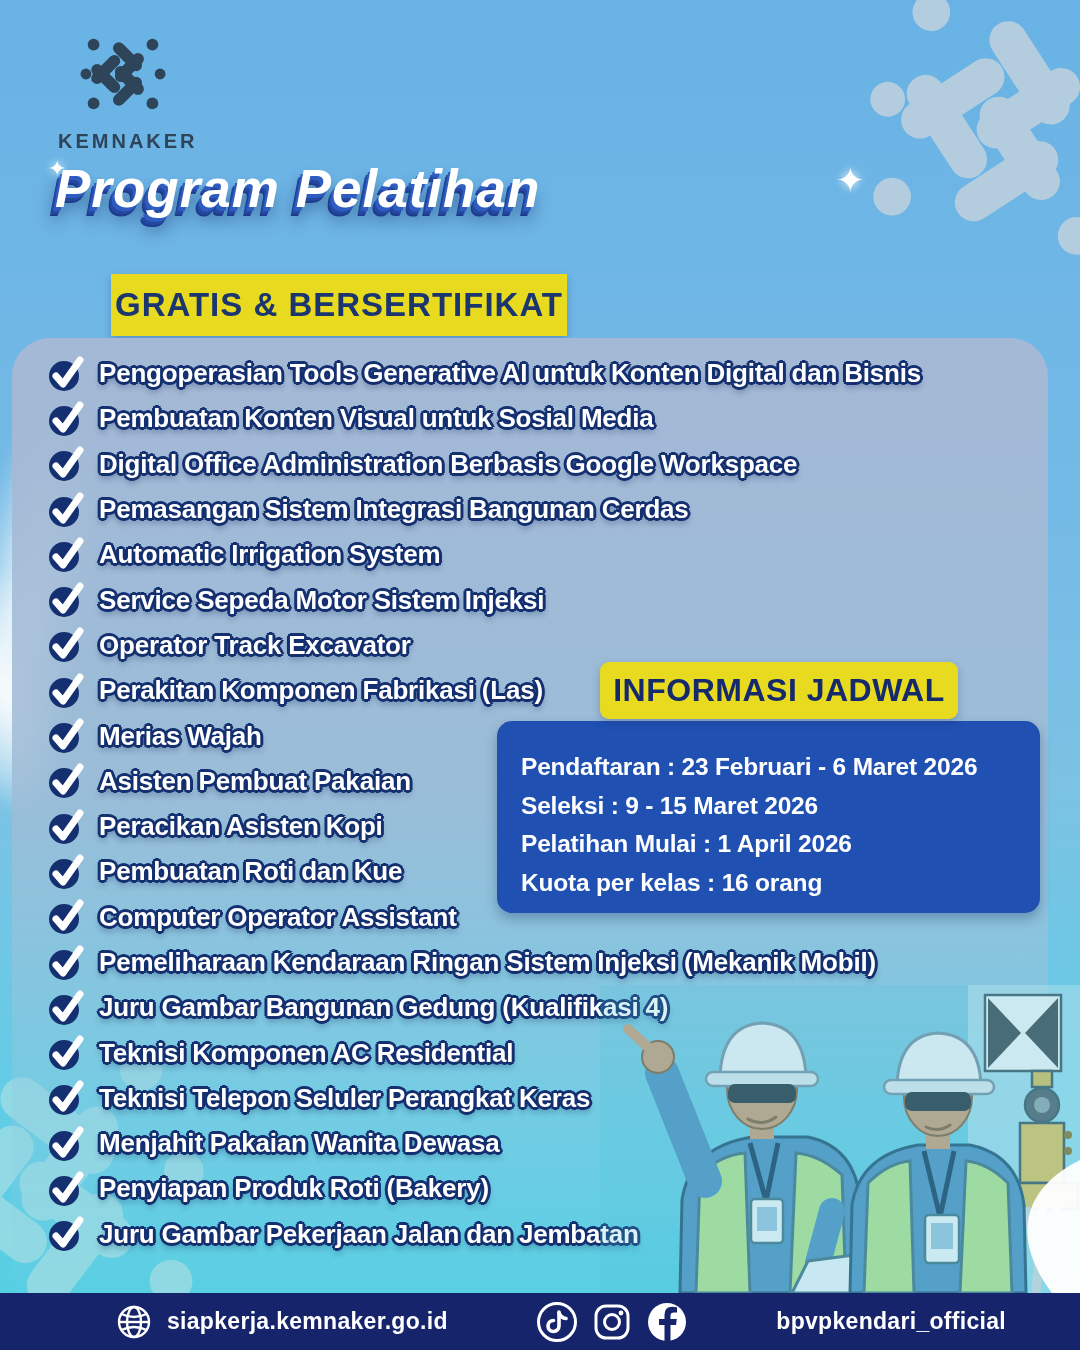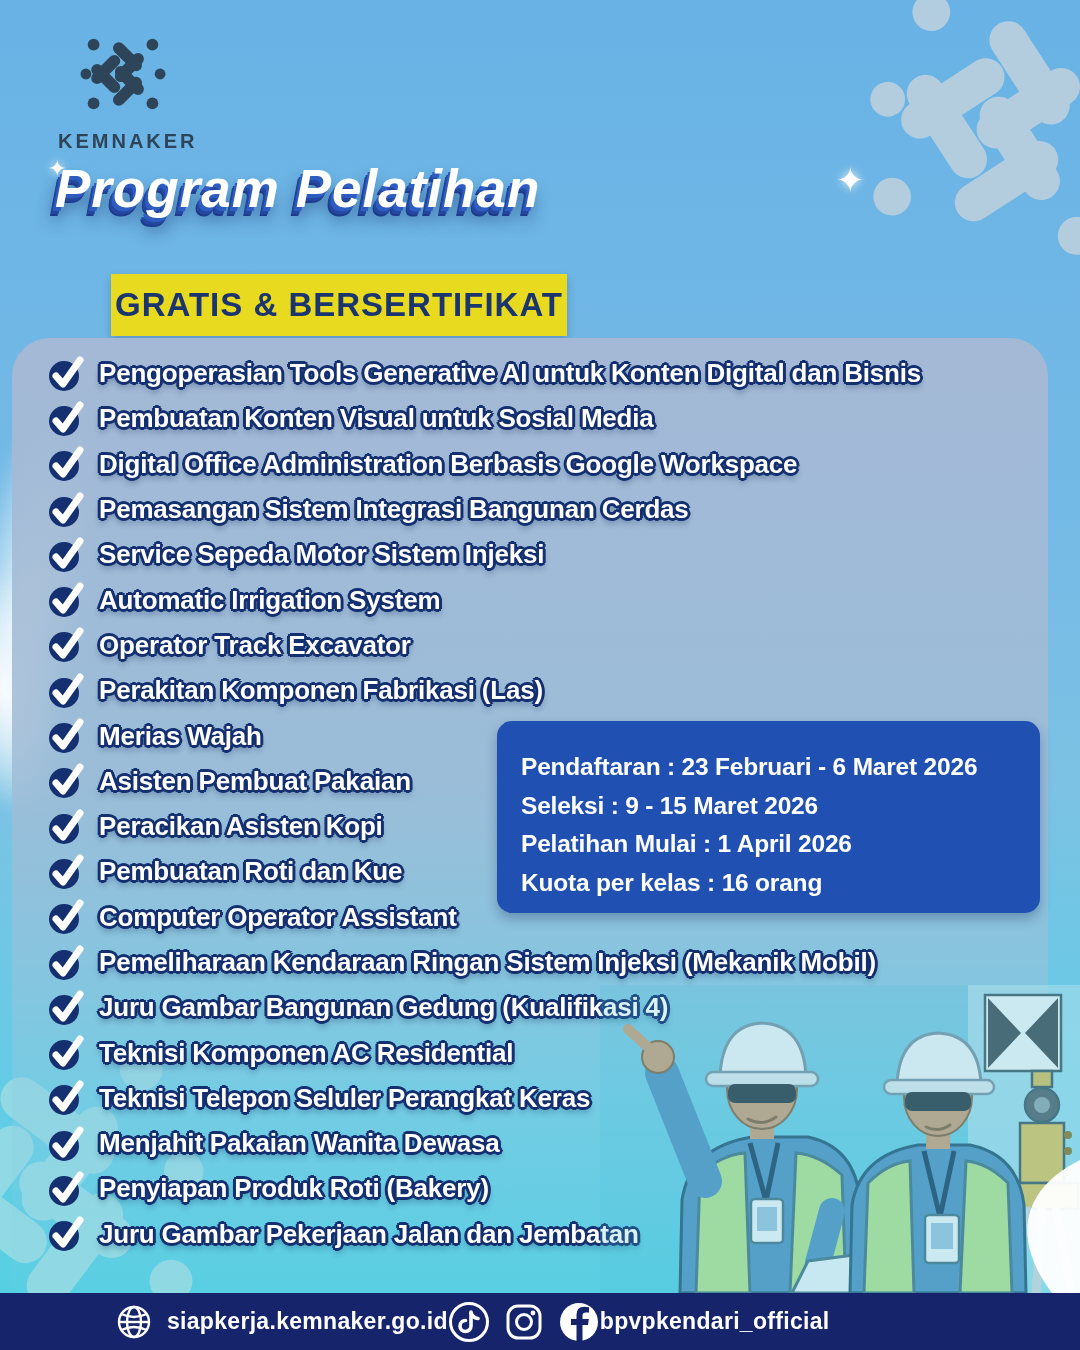--- a/index.html
+++ b/index.html
@@ -63,21 +63,21 @@
     padding:27px 0 0 24px;box-sizing:border-box;
   }
   .sched-box .line{
     font-size:24.5px;font-weight:bold;color:#ffffff;line-height:38.5px;letter-spacing:-.2px;white-space:nowrap;
   }
   
   .workers{position:absolute;left:600px;top:985px;z-index:2;}
   
   .footer{
     position:absolute;left:0;bottom:0;width:1080px;height:57px;background:#16246b;z-index:10;
-    display:flex;align-items:center;justify-content:flex-start;
+    display:flex;align-items:center;justify-content:space-between;
     padding:0 74px 0 115px;box-sizing:border-box;color:#ffffff;
   }
   .f-group{display:flex;align-items:center;gap:14px;}
   .f-text{font-size:23px;font-weight:bold;letter-spacing:.3px;}
   .icon-trio{display:flex;align-items:center;gap:13px;}
 </style>
 </head>
 <body>
 
 <svg width="0" height="0" style="position:absolute">
@@ -153,32 +153,32 @@
     <li>
         <svg class="check" viewBox="0 0 36 38">
           <use href="#check-mark"></use>
         </svg>
         <span class="item-text">Pemasangan Sistem Integrasi Bangunan Cerdas</span>
       </li>
     <li>
         <svg class="check" viewBox="0 0 36 38">
           <use href="#check-mark"></use>
         </svg>
+        <span class="item-text">Automatic Irrigation System</span>
+      </li>
+    <li>
+        <svg class="check" viewBox="0 0 36 38">
+          <use href="#check-mark"></use>
+        </svg>
         <span class="item-text">Service Sepeda Motor Sistem Injeksi</span>
       </li>
     <li>
         <svg class="check" viewBox="0 0 36 38">
           <use href="#check-mark"></use>
         </svg>
-        <span class="item-text">Automatic Irrigation System</span>
-      </li>
-    <li>
-        <svg class="check" viewBox="0 0 36 38">
-          <use href="#check-mark"></use>
-        </svg>
         <span class="item-text">Operator Track Excavator</span>
       </li>
     <li>
         <svg class="check" viewBox="0 0 36 38">
           <use href="#check-mark"></use>
         </svg>
         <span class="item-text">Perakitan Komponen Fabrikasi (Las)</span>
       </li>
     <li>
         <svg class="check" viewBox="0 0 36 38">
@@ -247,20 +247,21 @@
         <span class="item-text">Penyiapan Produk Roti (Bakery)</span>
       </li>
     <li>
         <svg class="check" viewBox="0 0 36 38">
           <use href="#check-mark"></use>
         </svg>
         <span class="item-text">Juru Gambar Pekerjaan Jalan dan Jembatan</span>
       </li>
   </ul>
 
+  <div class="sched-badge">INFORMASI JADWAL</div>
   <div class="sched-box">
     <div class="line">Pendaftaran : 23 Februari - 6 Maret 2026</div>
     <div class="line">Seleksi : 9 - 15 Maret 2026</div>
     <div class="line">Pelatihan Mulai : 1 April 2026</div>
     <div class="line">Kuota per kelas : 16 orang</div>
   </div>
 
   <svg class="workers" width="480" height="308" viewBox="0 0 480 308">
     <rect x="368" y="0" width="112" height="308" fill="#e3f0f6" opacity="0.45"></rect>
 

